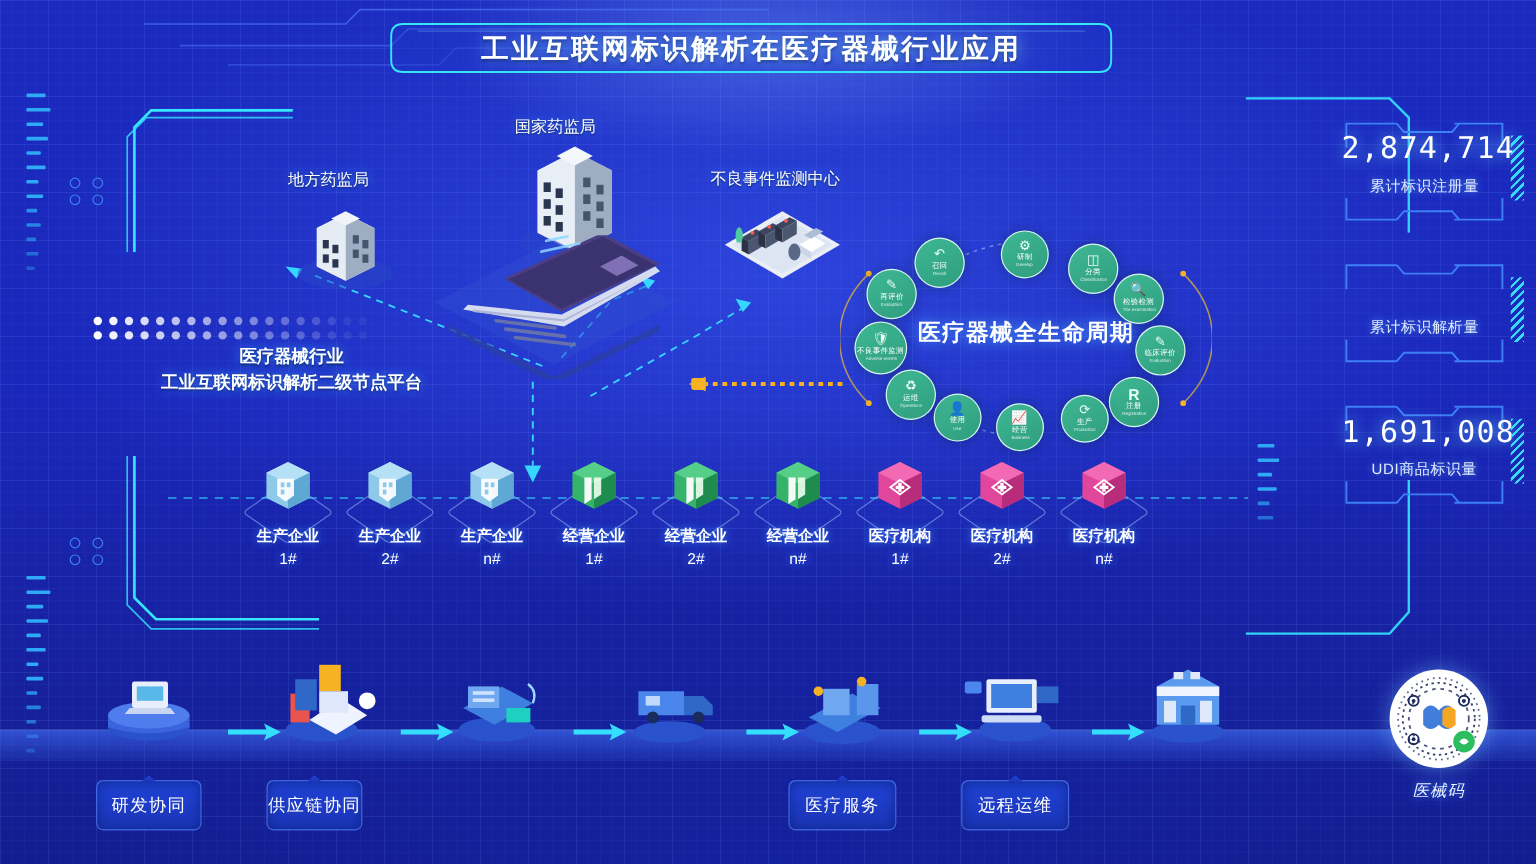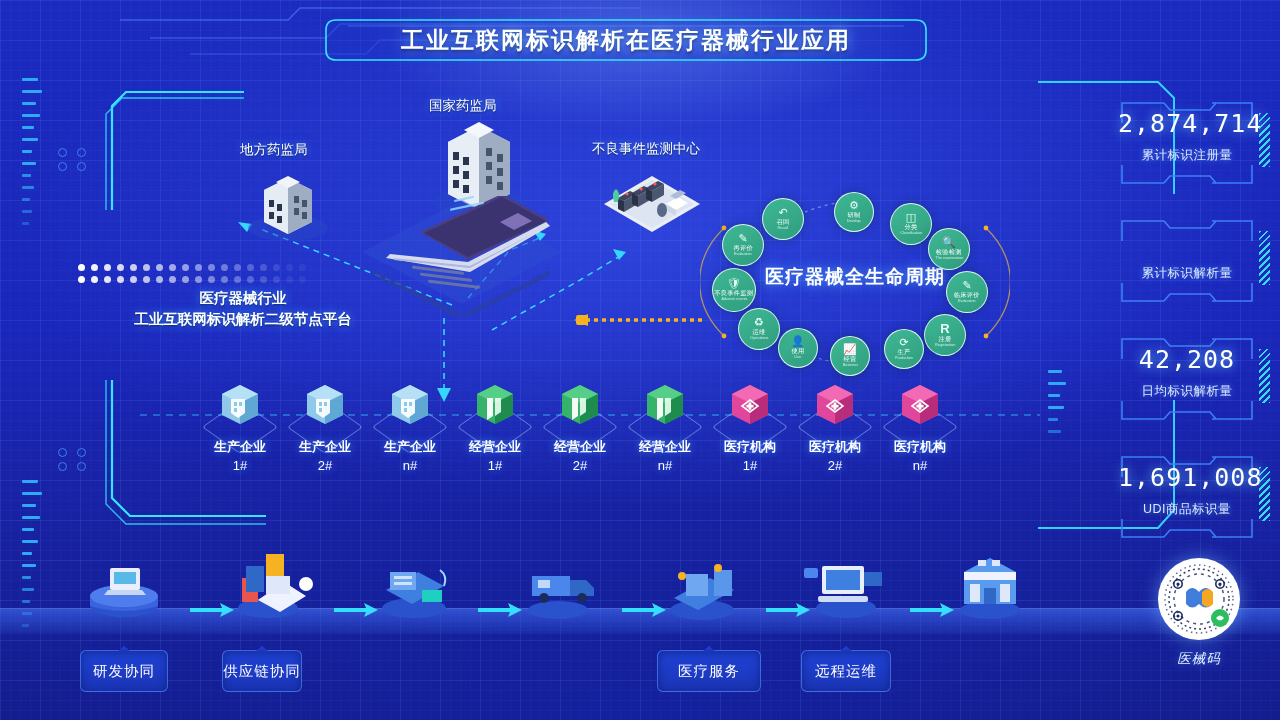--- a/index.html
+++ b/index.html
@@ -305,30 +305,20 @@
     </svg>
     <div class="lab">累计标识解析量</div>
     <div class="bars"></div>
   </div>
   <div class="stat">
     <svg class="frame" viewBox="0 0 152 96">
       <path d="M4 28 V8 H46 M94 8 H134 V28 M134 70 V88 H94 M46 88 H4 V70" stroke="#3d7ff5" stroke-width="1.6" fill="none"></path>
       <path d="M46 8 l6 7 h40 l6 -7" stroke="#3d7ff5" stroke-width="1.6" fill="none"></path>
       <path d="M46 88 l6 -7 h40 l6 7" stroke="#3d7ff5" stroke-width="1.6" fill="none"></path>
     </svg>
-    <div class="num">42,208</div>
-    <div class="lab">日均标识解析量</div>
-    <div class="bars"></div>
-  </div>
-  <div class="stat">
-    <svg class="frame" viewBox="0 0 152 96">
-      <path d="M4 28 V8 H46 M94 8 H134 V28 M134 70 V88 H94 M46 88 H4 V70" stroke="#3d7ff5" stroke-width="1.6" fill="none"></path>
-      <path d="M46 8 l6 7 h40 l6 -7" stroke="#3d7ff5" stroke-width="1.6" fill="none"></path>
-      <path d="M46 88 l6 -7 h40 l6 7" stroke="#3d7ff5" stroke-width="1.6" fill="none"></path>
-    </svg>
     <div class="num">1,691,008</div>
     <div class="lab">UDI商品标识量</div>
     <div class="bars"></div>
   </div>
 </div>
 
 <svg style="position:absolute;left:200px;top:130px;width:560px;height:230px">
   <path d="M252 175 L58 98" stroke="#35d7ff" stroke-width="1.5" stroke-dasharray="6 5" fill="none"></path>
   <path d="M52 94 l-14 -2 l9 10 z" fill="#35d7ff"></path>
   <path d="M268 168 L310 120 L340 108" stroke="#35d7ff" stroke-width="1.5" stroke-dasharray="6 5" fill="none"></path>
@@ -728,21 +718,21 @@
 
 <div id="btn-row">
   <div class="chip" style="left:80px;width:88px">
     <div class="notch"></div>
     <span>研发协同</span>
   </div>
   <div class="chip" style="left:222px;width:80px">
     <div class="notch"></div>
     <span>供应链协同</span>
   </div>
-  <div class="chip" style="left:657px;width:104px">
+  <div class="chip" style="left:657px;width:90px">
     <div class="notch"></div>
     <span>医疗服务</span>
   </div>
   <div class="chip" style="left:801px;width:90px">
     <div class="notch"></div>
     <span>远程运维</span>
   </div>
 </div>
 
 <div id="qr-wrap">

